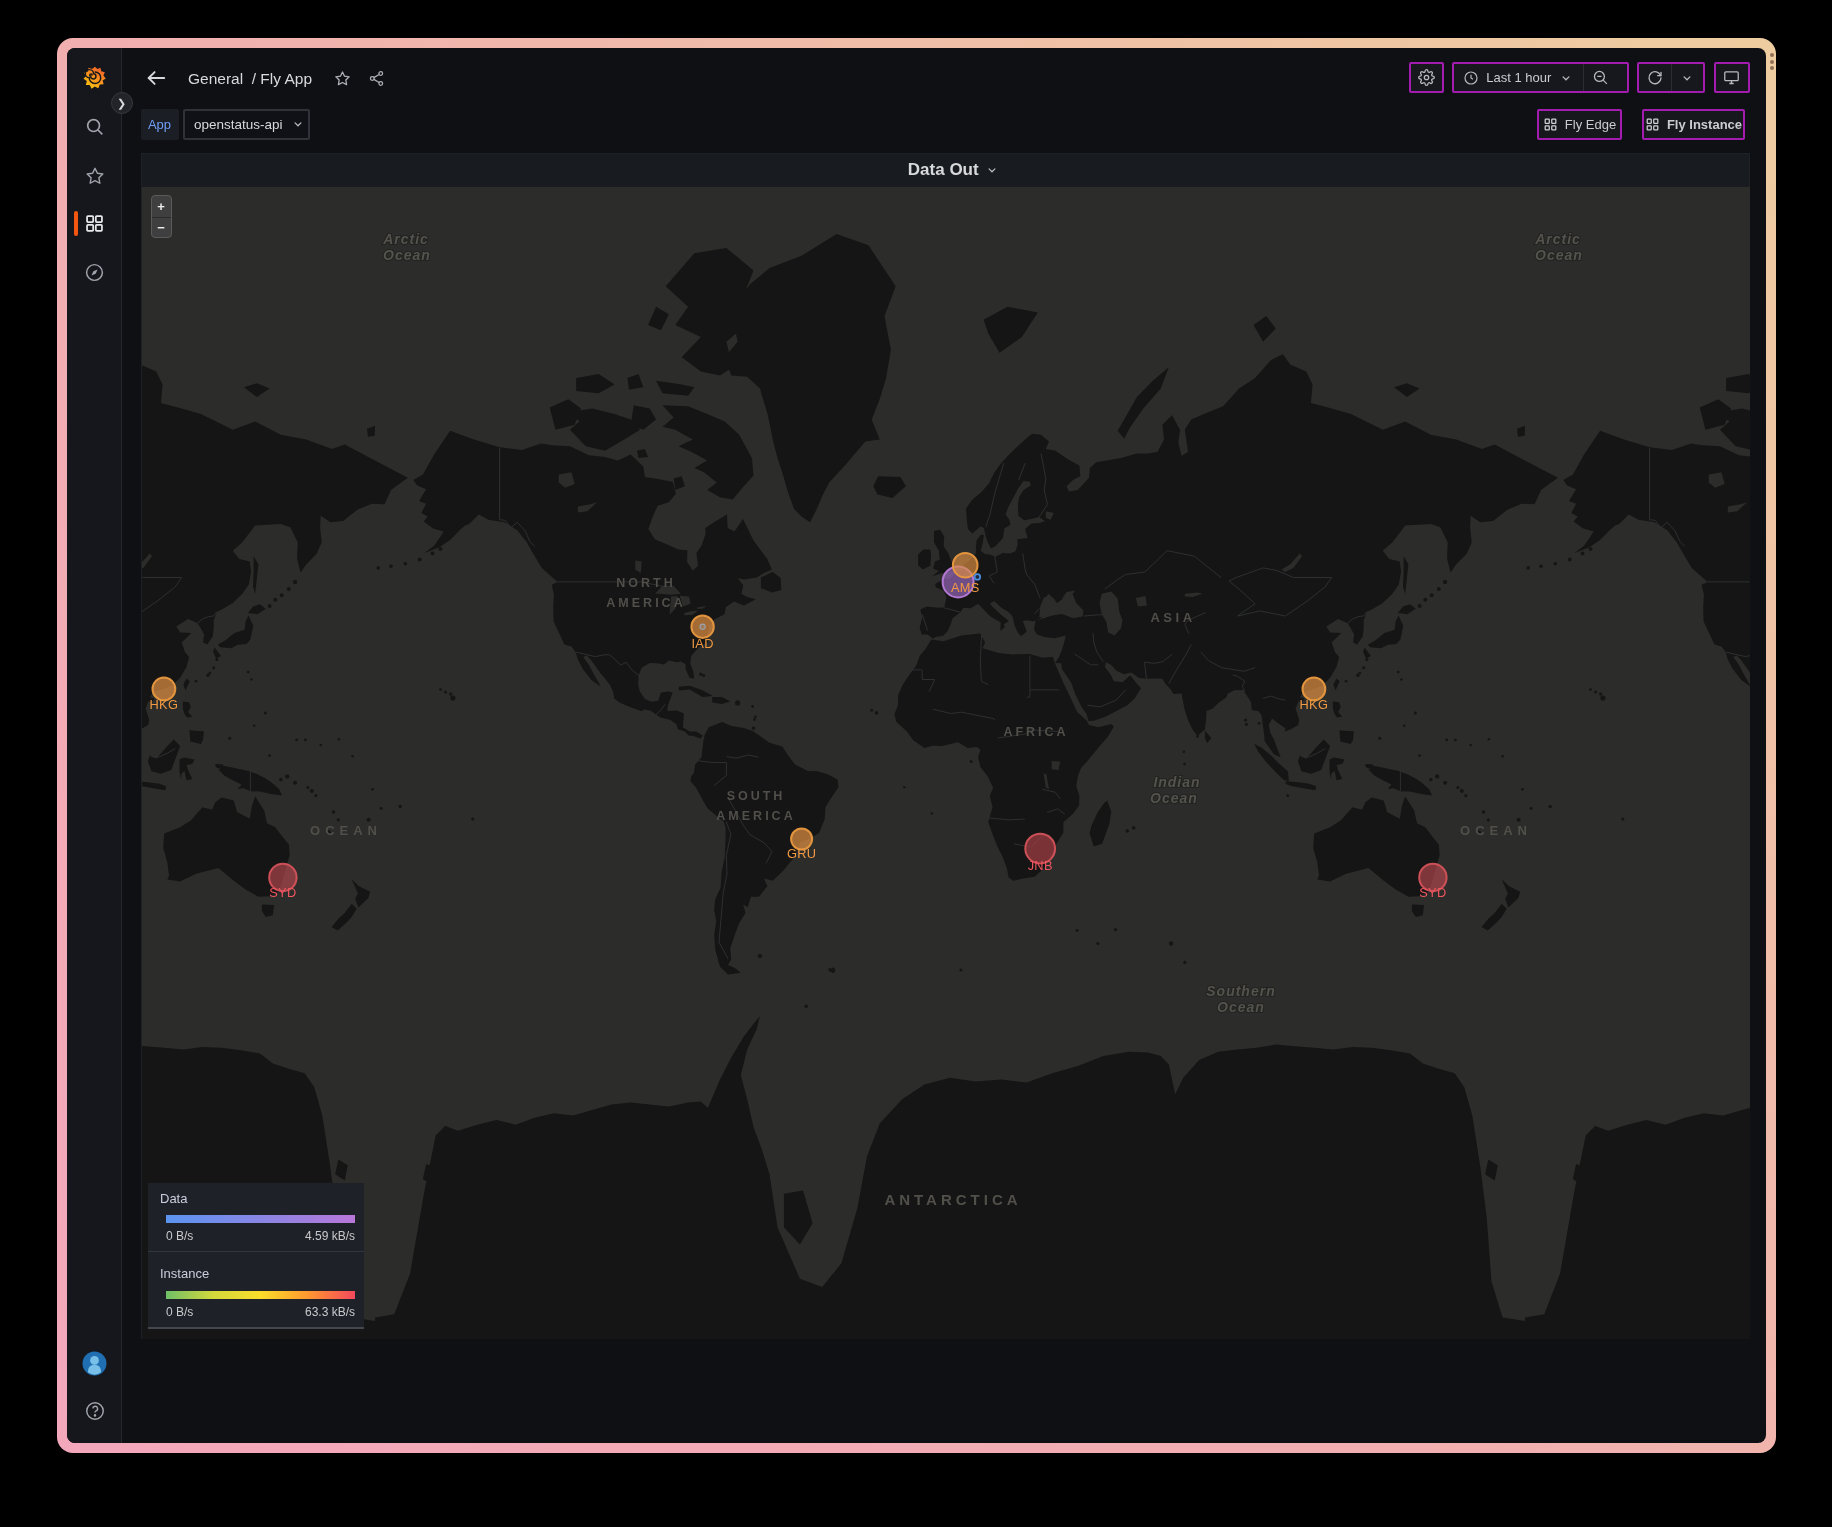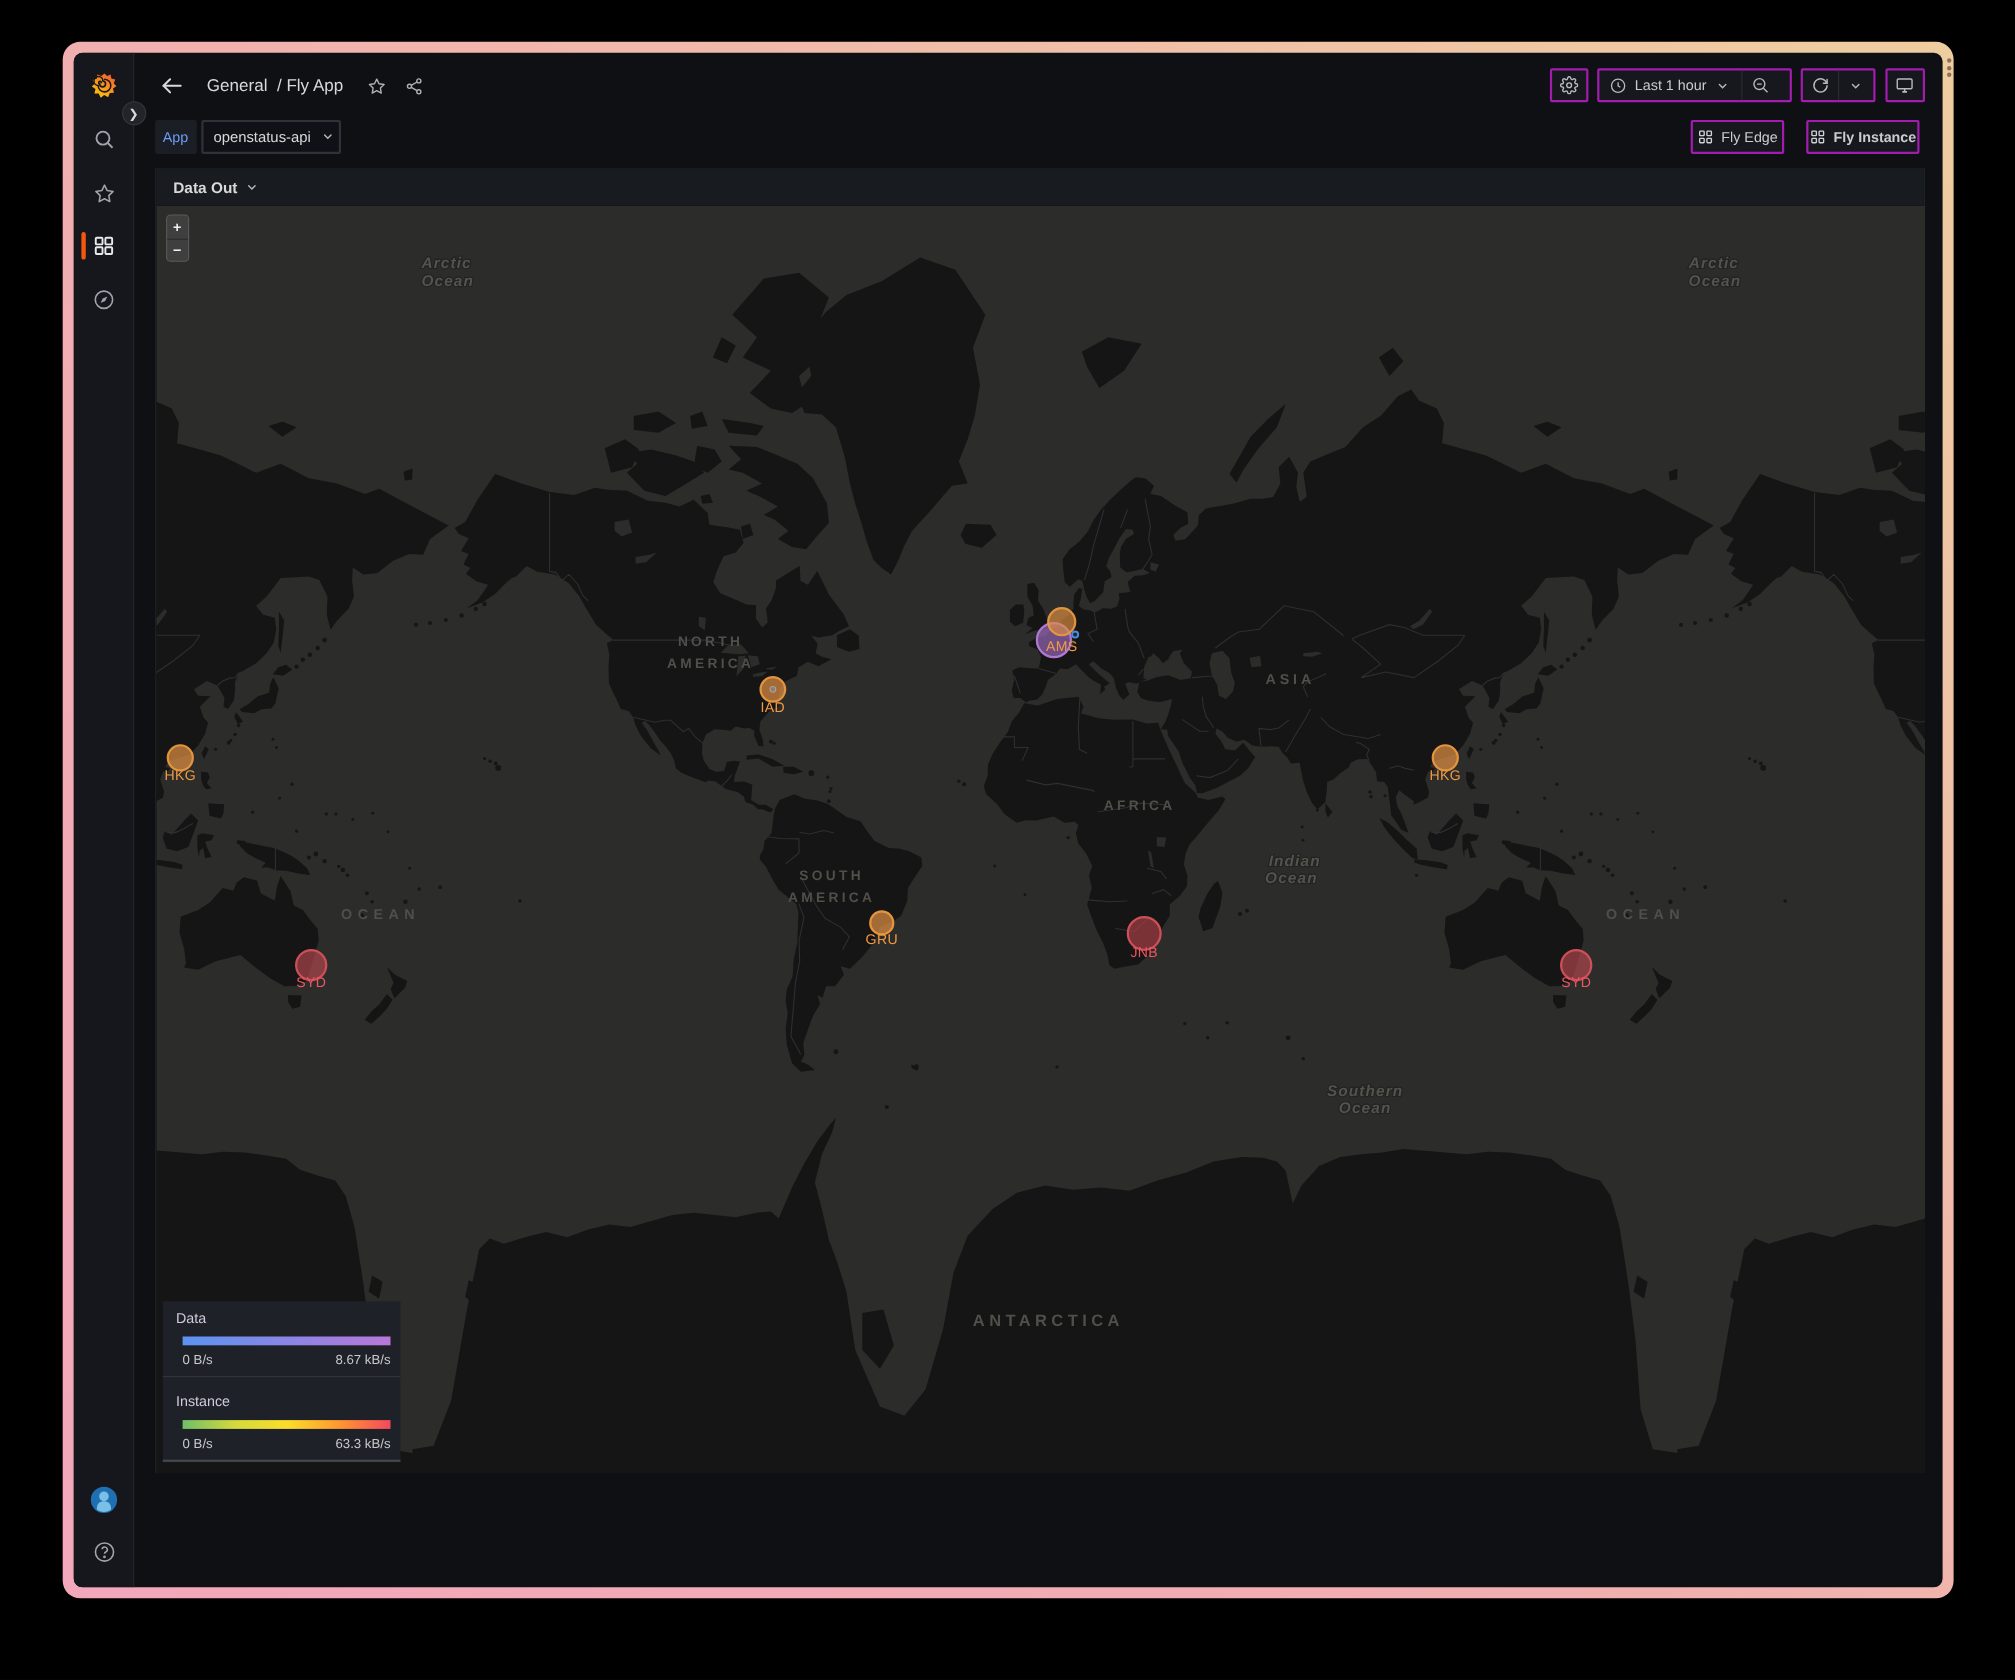--- a/index.html
+++ b/index.html
@@ -5,21 +5,21 @@
 #win { position:absolute; left:57px; top:38px; width:1719px; height:1415px; border-radius:16px;
   background:linear-gradient(45deg,#f3a7bb 0%,#f1afb0 45%,#eecda0 100%); }
 #inner { position:absolute; left:10px; top:10px; right:10px; bottom:10px; border-radius:8px; background:#0f1014; overflow:hidden; }
 #sidebar { position:absolute; left:0; top:0; width:55px; height:100%; background:#16171c; border-right:1px solid #26272e; }
 .sic { position:absolute; left:0; width:55px; display:flex; justify-content:center; }
 #expbtn { position:absolute; left:43.5px; top:44px; width:22px; height:22px; border-radius:50%; background:#22242a; border:1px solid #35373e; color:#d8d9da; font-size:11px; display:flex; align-items:center; justify-content:center; z-index:5; }
 #orangebar { position:absolute; left:6.5px; top:163px; width:4px; height:25px; border-radius:2px; background:#f5560f; }
 .btn { position:absolute; height:31px; background:#16181d; border:2px solid #a21caf; border-radius:2px; display:flex; align-items:center; justify-content:center; color:#c9ccd1; font-size:13px; white-space:nowrap; }
 .row2btn { height:31px; }
 #panel { position:absolute; left:73.5px; top:104.5px; width:1609.5px; height:1186.5px; border:1px solid #1e2126; background:#111217; }
-#phead { position:absolute; left:0; top:0; width:100%; height:33px; background:#181b20; display:flex; align-items:center; justify-content:flex-start; color:#d8d9da; font-size:14px; font-weight:bold; }
+#phead { position:absolute; left:0; top:0; width:100%; height:33px; background:#181b20; display:flex; align-items:center; justify-content:center; color:#d8d9da; font-size:17px; font-weight:bold; }
 #legend { position:absolute; left:6.5px; top:996.5px; width:216px; height:146px; background:#1f2128; border-bottom:2px solid #44474e; color:#ccccdc; font-size:13px; z-index:4; }
 .lbar { position:absolute; left:18px; width:189px; height:8px; }
 .llab { position:absolute; font-size:12px; color:#c9cacd; }
 #zoomctl { position:absolute; left:9px; top:8px; width:21px; height:43px; background:#3f3f3f; border:1px solid #5a5a5a; border-radius:4px; z-index:4; color:#eee; font-weight:bold; }
 #zoomctl div { height:21px; display:flex; align-items:center; justify-content:center; font-size:13px; }
 .dot { position:absolute; width:4px; height:4px; border-radius:50%; background:#8f7055; z-index:9; }
 </style></head>
 <body>
 <div id="win">
 <div class="dot" style="left:1712.5px;top:15px"></div>
@@ -360,21 +360,21 @@
 </svg>
           </div>
       <div id="zoomctl">
             <div>+</div>
             <div style="border-top:1px solid #2a2a2a">−</div>
           </div>
       <div id="legend">
         <div style="position:absolute;left:12px;top:8px">Data</div>
         <div class="lbar" style="top:32px;background:linear-gradient(90deg,#5b94f0,#b877d9)"></div>
         <div class="llab" style="left:18px;top:46px">0 B/s</div>
-        <div class="llab" style="right:9px;top:46px">8.67 kB/s</div>
+        <div class="llab" style="right:9px;top:46px">4.59 kB/s</div>
         <div style="position:absolute;left:0;top:68px;width:100%;height:1px;background:#32363e"></div>
         <div style="position:absolute;left:12px;top:83px">Instance</div>
         <div class="lbar" style="top:108px;background:linear-gradient(90deg,#6fbf68,#d4d93c,#fade2a,#ff9830,#f2495c)"></div>
         <div class="llab" style="left:18px;top:122px">0 B/s</div>
         <div class="llab" style="right:9px;top:122px">63.3 kB/s</div>
       </div>
     </div>
   </div>
 </div>
 </div>

